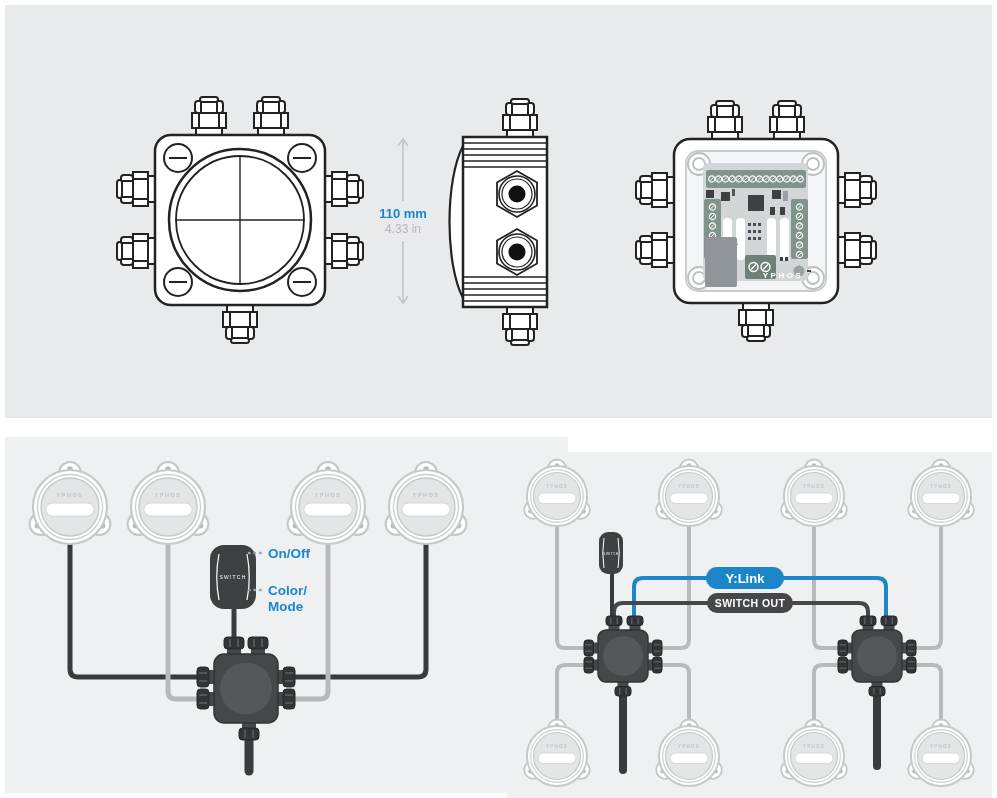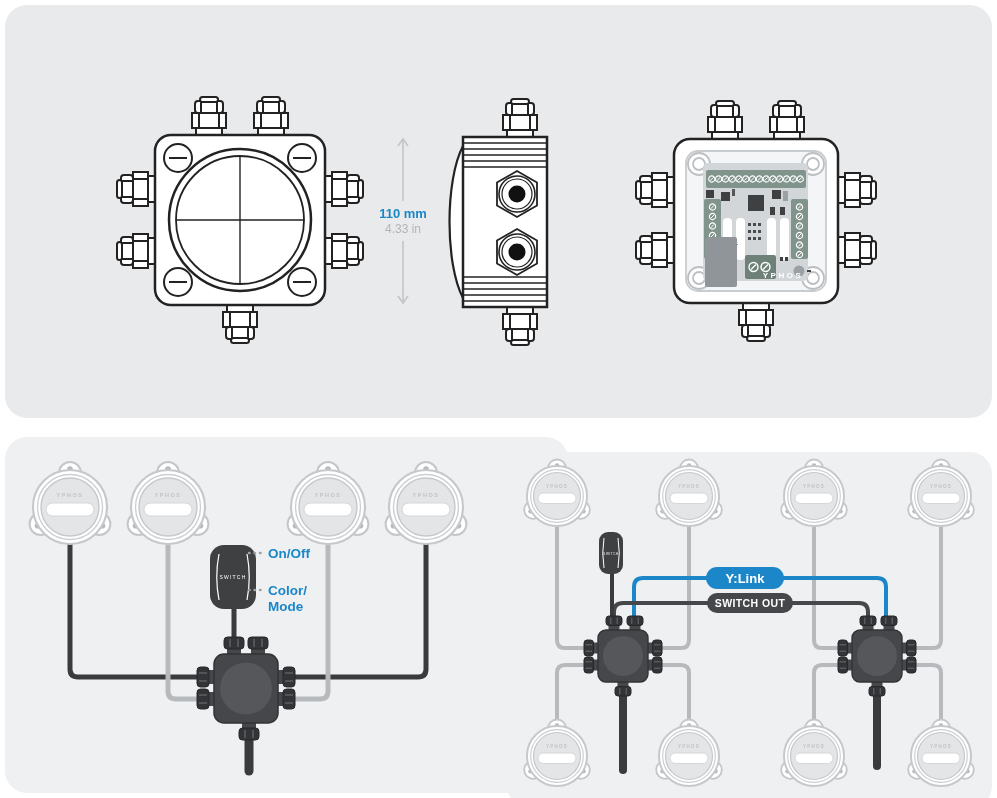--- a/index.html
+++ b/index.html
@@ -1,20 +1,20 @@
 <!DOCTYPE html>
 <html><head>
 <meta charset="utf-8">
 <style>
   html,body{margin:0;padding:0;}
   body{
     width:997px;height:798px;background:#ffffff;position:relative;
     font-family:"Liberation Sans", sans-serif;overflow:hidden;
   }
-  .panel{position:absolute;border-radius:22px;}
+  .panel{position:absolute;}
   #panel-top{left:5px;top:5px;width:987px;height:413px;background:#e8eaeb;}
   #panel-bl{left:5px;top:437px;width:563px;height:356px;background:#eef0f2;}
   #panel-br{left:507px;top:452px;width:485px;height:356px;background:#eef0f2;}
   svg{display:block;}
   text{font-family:"Liberation Sans", sans-serif;}
   .dim-metric{font-size:13px;font-weight:bold;fill:#1b87c9;}
   .dim-imperial{font-size:12px;fill:#b2b6ba;}
   .blue-note{font-size:13.5px;font-weight:bold;fill:#1b87c9;}
   .pill-text{fill:#ffffff;font-weight:bold;}
   .brand-tiny{fill:#c0c4c7;font-weight:bold;}

